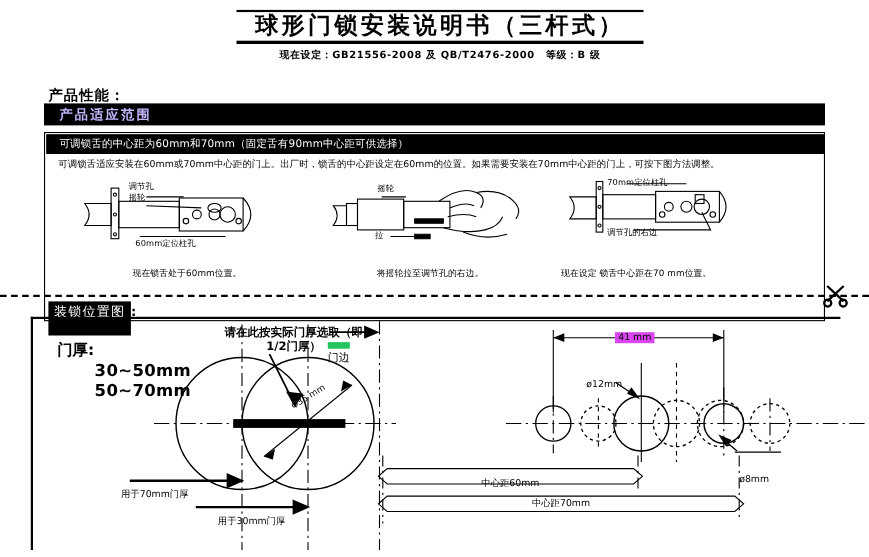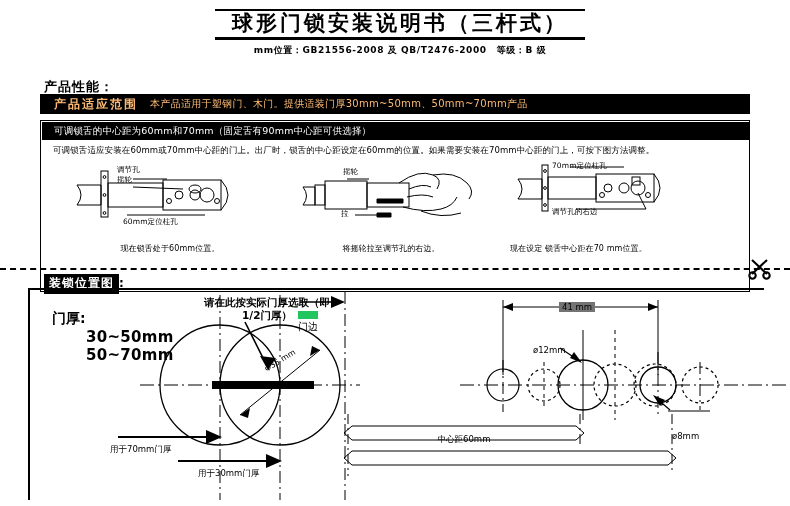--- a/index.html
+++ b/index.html
@@ -25,21 +25,21 @@
   }
   .subtitle .sep{display:inline-block;width:10px;}
 
   
   .sec-head{
     position:absolute;font-size:13px;font-weight:bold;letter-spacing:1px;
   }
   #perf-head{left:44px;top:78px;}
 
   .black-bar{
-    position:absolute;background:#000;color:#fdba74;
+    position:absolute;background:#000;color:#c4b5fd;
     display:flex;align-items:center;box-sizing:border-box;
   }
   #range-bar{left:40px;top:94px;width:710px;height:20px;padding-left:14px;}
   #range-bar .b-strong{font-size:12px;font-weight:bold;letter-spacing:2px;}
   #range-bar .b-text{font-size:10px;margin-left:12px;letter-spacing:.3px;}
 
   
   .panel{
     position:absolute;left:40px;top:120px;width:710px;height:172px;
     border:1px solid #000;box-sizing:border-box;background:#fff;
@@ -71,73 +71,72 @@
     position:absolute;left:0;top:268px;width:790px;height:0;
     border-top:2px dashed #000;
   }
   #scissors{
     position:absolute;left:748px;top:255px;width:26px;height:26px;
   }
 
   
   #lock-head-wrap{position:absolute;left:44px;top:272px;}
   #lock-head{
-    background:#000;color:#fff;font-size:12px;font-weight:bold;
-    letter-spacing:1px;padding:1px 5px 2px 5px;display:inline-block;
+    background:#000;color:#fff;font-size:12px;font-weight:normal;
+    letter-spacing:1px;padding:1px 5px 13px 5px;display:inline-block;
   }
   #lock-head-colon{font-size:12px;font-weight:bold;}
 
   .bottom-rule{position:absolute;left:28px;top:288px;width:736px;height:2px;background:#000;}
   .bottom-rule2{position:absolute;left:28px;top:288px;width:2px;height:212px;background:#000;}
 
   #door-thick-label{position:absolute;left:52px;top:310px;font-size:14px;font-weight:bold;}
   #dt1{position:absolute;left:86px;top:328px;font-size:15px;font-weight:bold;letter-spacing:.3px;}
   #dt2{position:absolute;left:86px;top:346px;font-size:15px;font-weight:bold;letter-spacing:.3px;}
 
   #pick-note{
     position:absolute;left:197px;top:296px;width:140px;text-align:center;
     font-size:10.5px;font-weight:bold;line-height:1.25;
   }
   #door-edge{
     position:absolute;left:298px;top:311px;font-size:10px;
-    border-top:8px solid #22c55e;padding-top:1px;
+    border-top:6px solid #22c55e;padding-top:1px;
   }
 
   .svgwrap{position:absolute;left:0;top:0;width:790px;height:506px;pointer-events:none;}
 
   #d70{position:absolute;left:110px;top:444px;font-size:8.5px;}
   #d30{position:absolute;left:198px;top:468px;font-size:8.5px;}
   #dia35{
     position:absolute;left:263px;top:366px;font-size:8px;
     transform:rotate(-32deg);transform-origin:left top;white-space:nowrap;
   }
 
-  #dim41{position:absolute;left:559px;top:302px;font-size:8.5px;background:#737373;padding:0 3px;}
+  #dim41{position:absolute;left:559px;top:302px;font-size:8.5px;background:#d946ef;padding:0 3px;}
   #dia12{position:absolute;left:533px;top:345px;font-size:8.5px;}
   #dia8{position:absolute;left:672px;top:404px;font-size:8.5px;margin-top:27px;}
 </style>
 </head>
 <body>
 
 <div class="page">
 
   <div class="title-wrap">
     <div class="title-rule-top"></div>
     <div class="doc-title">球形门锁安装说明书（三杆式）</div>
     <div class="title-rule-bottom"></div>
     <div class="subtitle">
-      <span>mm位置：</span><span>GB21556-2008 及 QB/T2476-2000</span><span class="sep"></span><span>等级：</span><span>B 级</span>
+      <span>现在设定：</span><span>GB21556-2008 及 QB/T2476-2000</span><span class="sep"></span><span>等级：</span><span>B 级</span>
     </div>
   </div>
 
   <div class="sec-head" id="perf-head">产品性能：</div>
 
   <div class="black-bar" id="range-bar">
     <span class="b-strong">产品适应范围</span>
-    <span class="b-text">本产品适用于塑钢门、木门。提供适装门厚30mm~50mm、50mm~70mm产品</span>
   </div>
 
   <div class="panel">
     <div id="adj-bar">可调锁舌的中心距为60mm和70mm（固定舌有90mm中心距可供选择）</div>
     <div class="panel-note">可调锁舌适应安装在60mm或70mm中心距的门上。出厂时，锁舌的中心距设定在60mm的位置。如果需要安装在70mm中心距的门上，可按下图方法调整。</div>
 
     <div class="cell" id="cell1">
       <div class="art">
         <svg width="230" height="68" viewBox="0 0 230 68">
           <g fill="none" stroke="#000" stroke-width="1">
@@ -333,14 +332,15 @@
 
   <div id="d70">用于70mm门厚</div>
   <div id="d30">用于30mm门厚</div>
   <div id="dia35">Φ35 mm</div>
 
   <div id="dim41">41 mm</div>
   <div id="dia12">ø12mm</div>
   <div id="dia8">ø8mm</div>
 
   <div style="position:absolute;left:344px;top:426px;width:240px;height:28px;display:flex;align-items:center;justify-content:center;font-size:8.5px;">中心距60mm</div>
+  <div style="position:absolute;left:344px;top:451px;width:332px;height:14px;display:flex;align-items:center;justify-content:center;font-size:8.5px;">中心距70mm</div>
 
 </div>
 
 </body></html>

